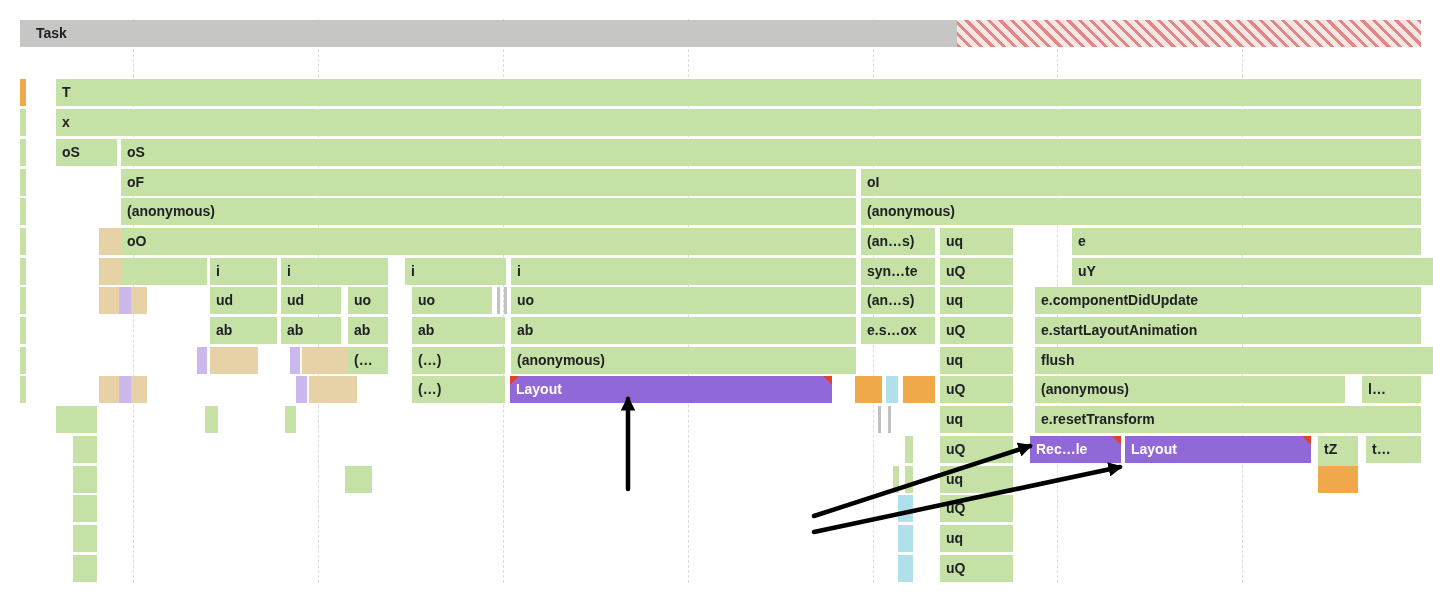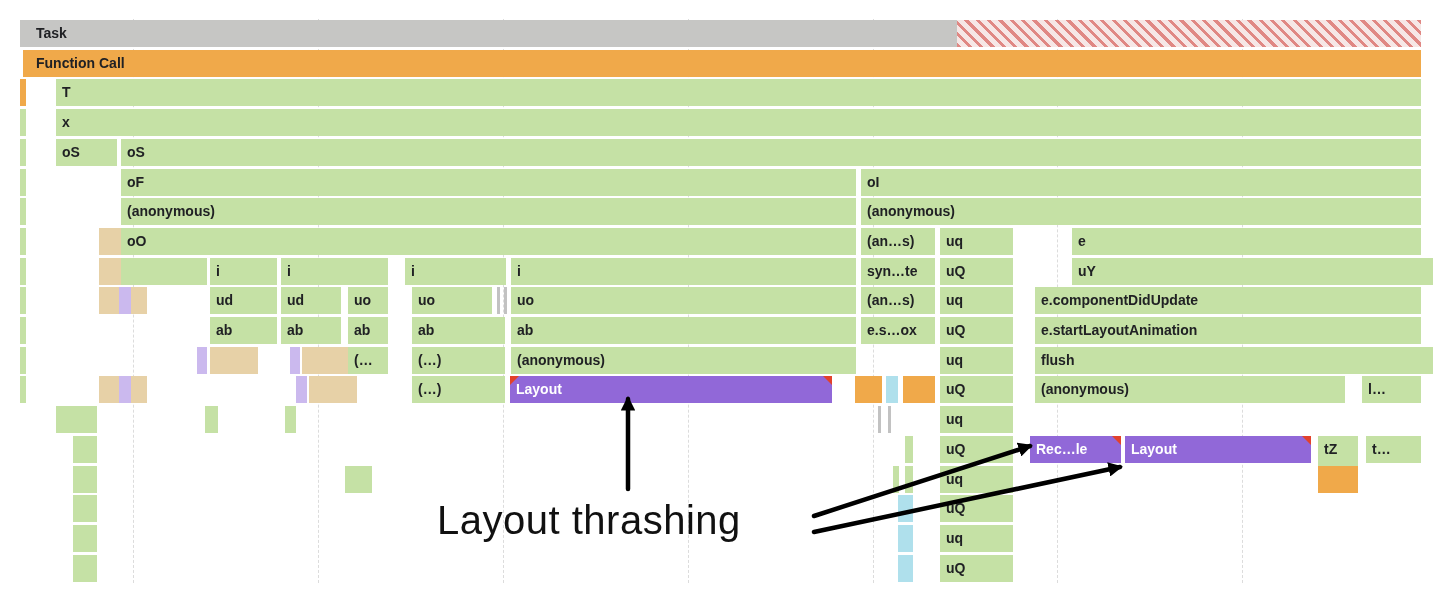--- a/index.html
+++ b/index.html
@@ -47,21 +47,20 @@
   <div class="chart">
       <div class="gridline" style="left: 133px;"></div>
       <div class="gridline" style="left: 318px;"></div>
       <div class="gridline" style="left: 503px;"></div>
       <div class="gridline" style="left: 688px;"></div>
       <div class="gridline" style="left: 873px;"></div>
       <div class="gridline" style="left: 1057px;"></div>
       <div class="gridline" style="left: 1242px;"></div>
       <div class="seg gray" style="left: 20px; top: 20px; width: 937px; height: 27px; padding-left: 16px;"><span>Task</span></div>
       <div class="seg hatch" style="left: 957px; top: 20px; width: 464px; height: 27px;"></div>
-      <div class="seg amber" style="left: 23px; top: 49.7px; width: 1398px; height: 27px; padding-left: 13px;"><span>Function Call</span></div>
       <div class="seg amber" style="left: 20px; top: 79.4px; width: 5px; height: 27px;"></div>
       <div class="seg green" style="left: 56px; top: 79.4px; width: 1365px; height: 27px;"><span>T</span></div>
       <div class="seg green" style="left: 20px; top: 109.1px; width: 5px; height: 27px;"></div>
       <div class="seg green" style="left: 56px; top: 109.1px; width: 1365px; height: 27px;"><span>x</span></div>
       <div class="seg green" style="left: 20px; top: 138.8px; width: 5px; height: 27px;"></div>
       <div class="seg green" style="left: 56px; top: 138.8px; width: 61px; height: 27px;"><span>oS</span></div>
       <div class="seg green" style="left: 121px; top: 138.8px; width: 1300px; height: 27px;"><span>oS</span></div>
       <div class="seg green" style="left: 20px; top: 168.5px; width: 5px; height: 27px;"></div>
       <div class="seg green" style="left: 121px; top: 168.5px; width: 735px; height: 27px;"><span>oF</span></div>
       <div class="seg green" style="left: 861px; top: 168.5px; width: 560px; height: 27px;"><span>oI</span></div>
@@ -128,20 +127,21 @@
       <div class="seg amber" style="left: 903px; top: 376.4px; width: 32px; height: 27px;"></div>
       <div class="seg green" style="left: 940px; top: 376.4px; width: 73px; height: 27px;"><span>uQ</span></div>
       <div class="seg green" style="left: 1035px; top: 376.4px; width: 310px; height: 27px;"><span>(anonymous)</span></div>
       <div class="seg green" style="left: 1362px; top: 376.4px; width: 59px; height: 27px;"><span>l…</span></div>
       <div class="seg green" style="left: 56px; top: 406.1px; width: 41px; height: 27px;"></div>
       <div class="seg green" style="left: 205px; top: 406.1px; width: 13px; height: 27px;"></div>
       <div class="seg green" style="left: 285px; top: 406.1px; width: 11px; height: 27px;"></div>
       <div class="seg grayline" style="left: 878px; top: 406.1px; width: 3px; height: 27px;"></div>
       <div class="seg grayline" style="left: 888px; top: 406.1px; width: 3px; height: 27px;"></div>
       <div class="seg green" style="left: 940px; top: 406.1px; width: 73px; height: 27px;"><span>uq</span></div>
+      <div class="seg green" style="left: 1035px; top: 406.1px; width: 386px; height: 27px;"><span>e.resetTransform</span></div>
       <div class="seg green" style="left: 73px; top: 435.8px; width: 24px; height: 27px;"></div>
       <div class="seg green" style="left: 905px; top: 435.8px; width: 8px; height: 27px;"></div>
       <div class="seg green" style="left: 940px; top: 435.8px; width: 73px; height: 27px;"><span>uQ</span></div>
       <div class="seg purple" style="left: 1030px; top: 435.8px; width: 91px; height: 27px;"><span>Rec…le</span><i class="warn-r"></i></div>
       <div class="seg purple" style="left: 1125px; top: 435.8px; width: 186px; height: 27px;"><span>Layout</span><i class="warn-r"></i></div>
       <div class="seg green" style="left: 1318px; top: 435.8px; width: 40px; height: 35px;"><span>tZ</span></div>
       <div class="seg green" style="left: 1366px; top: 435.8px; width: 55px; height: 27px;"><span>t…</span></div>
       <div class="seg green" style="left: 73px; top: 465.5px; width: 24px; height: 27px;"></div>
       <div class="seg green" style="left: 345px; top: 465.5px; width: 27px; height: 27px;"></div>
       <div class="seg green" style="left: 893px; top: 465.5px; width: 6px; height: 27px;"></div>
@@ -163,14 +163,13 @@
     <defs>
       <marker id="ah" viewBox="0 0 10 10" refX="8" refY="5" markerWidth="3.2" markerHeight="3.2" orient="auto">
         <path d="M0,0 L10,5 L0,10 Z" fill="#000"></path>
       </marker>
     </defs>
   <line x1="628" y1="489" x2="628" y2="399" marker-end="url(#ah)"></line>
       <line x1="814" y1="516" x2="1030" y2="446" marker-end="url(#ah)"></line>
       <line x1="814" y1="532" x2="1120" y2="467" marker-end="url(#ah)"></line>
     </svg>
 
-  <div class="annotation">Layout thrashing</div>
 </div>
 
 </body></html>

